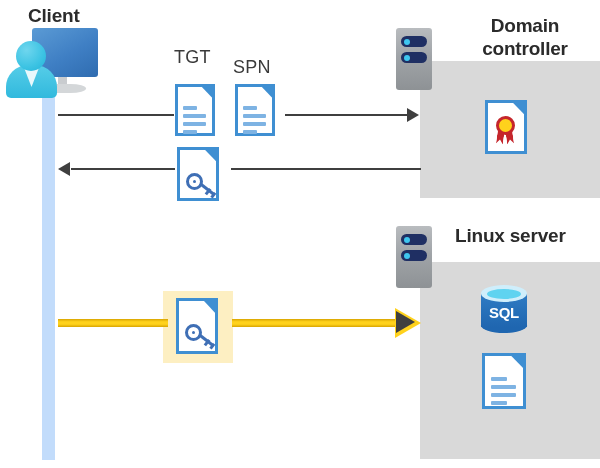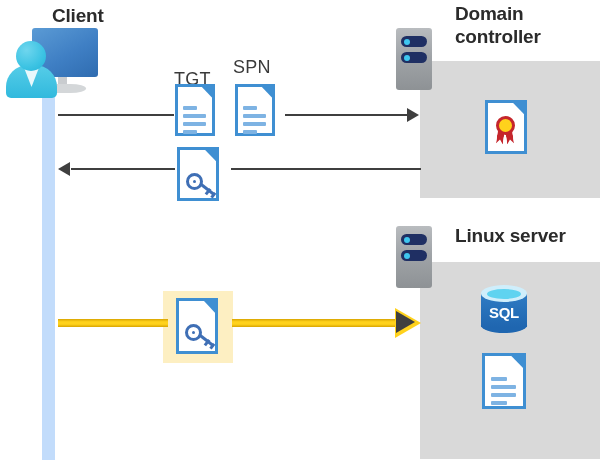--- a/index.html
+++ b/index.html
@@ -22,22 +22,22 @@
   .abs { position: absolute; }
 
   
   .title {
     font-weight: bold;
     color: #2b2b2b;
     font-size: 19px;
     line-height: 23px;
     letter-spacing: -0.2px;
   }
-  #client-title { left: 28px; top: 4px; margin-left: 24px; }
-  #dc-title { left: 455px; top: 2px; width: 140px; }
+  #client-title { left: 28px; top: 4px; }
+  #dc-title { left: 455px; top: 14px; width: 140px; text-align: center; }
   #linux-title { left: 455px; top: 224px; width: 150px; }
 
   
   .zone-box {
     background: #d9d9d9;
   }
   #dc-box   { left: 420px; top: 61px;  width: 180px; height: 137px; }
   #linux-box{ left: 420px; top: 262px; width: 180px; height: 197px; }
 
   
@@ -209,21 +209,21 @@
   #doc-tgt { left: 175px; top: 84px; width: 40px; height: 52px; }
   #doc-spn { left: 235px; top: 84px; width: 40px; height: 52px; }
   #doc-tgs { left: 177px; top: 147px; width: 42px; height: 54px; }
   #doc-key-linux { left: 176px; top: 298px; width: 42px; height: 56px; }
   #doc-keytab { left: 482px; top: 353px; width: 44px; height: 56px; }
 
   .doc-label {
     position: absolute; font-size: 18px; color: #3a3a3a;
     letter-spacing: 0.3px;
   }
-  #label-tgt { left: 174px; top: 69px; }
+  #label-tgt { left: 174px; top: 47px; }
   #label-spn { left: 233px; top: 57px; text-align: center; }
 
   
   #cert-icon { left: 485px; top: 100px; width: 42px; height: 54px; }
   .cert-page {
     position: absolute; left: 0; top: 0; width: 100%; height: 100%;
     background: #ffffff;
     border: 3px solid #3f8fd2;
     box-sizing: border-box;
     clip-path: polygon(0 0, 62% 0, 100% 30%, 100% 100%, 0 100%);

